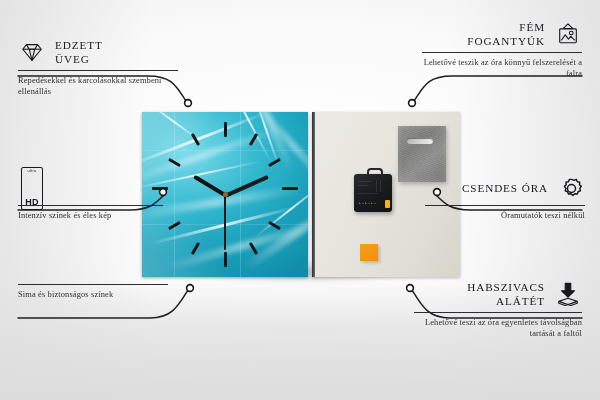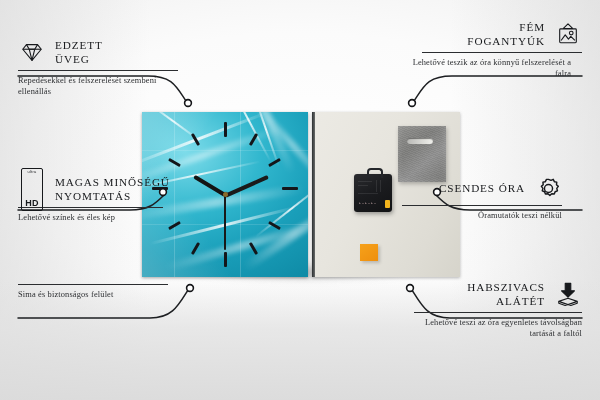--- a/index.html
+++ b/index.html
@@ -216,65 +216,61 @@
             <path d="M20,5 L17,10 L14,22"></path>
             <path d="M11,10 H17"></path>
         </svg>
       </span>
       <span class="co-title">
         <span>EDZETT</span><br>
         <span>ÜVEG</span>
       </span>
     </div>
     <div class="co-rule" style="width:160px;"></div>
-    <div class="co-sub" style="width:160px;">Repedésekkel és felszerelését szembeni ellenállás</div>
+    <div class="co-sub" style="width:160px;">Repedésekkel és karcolásokkal szembeni ellenállás</div>
   </div>
 
   <div class="callout left" style="left:18px;top:175px;">
     <div class="co-head">
       <span class="co-icon">
         <span style="display:inline-block;border:1.2px solid #17191c;border-radius:2px;padding:1px 3px 2px;line-height:1;text-align:center;">
           <span style="display:block;font:3.8px 'Liberation Sans',sans-serif;letter-spacing:.3px;color:#17191c;">ultra</span>
           <span style="display:block;font:bold 9px 'Liberation Sans',sans-serif;letter-spacing:.2px;color:#17191c;margin-top:24px;">HD</span>
         </span>
       </span>
-      <span class="co-title">
-        <span>MAGAS MINŐSÉGŰ</span><br>
-        <span>NYOMTATÁS</span>
-      </span>
     </div>
     <div class="co-rule" style="width:145px;"></div>
-    <div class="co-sub" style="width:160px;">Lehetővé színek és éles kép</div>
+    <div class="co-sub" style="width:160px;">Intenzív színek és éles kép</div>
   </div>
 
   <div class="callout left" style="left:18px;top:280px;">
     <div class="co-rule" style="width:150px;"></div>
-    <div class="co-sub" style="width:160px;">Sima és biztonságos felület</div>
+    <div class="co-sub" style="width:160px;">Sima és biztonságos színek</div>
   </div>
 
   <div class="callout right" style="left:382px;top:20px;">
     <div class="co-head">
       <span class="co-icon">
         <svg viewBox="0 0 28 26" width="26" height="24" fill="none" stroke="#17191c" stroke-width="1.2" stroke-linejoin="round">
           <path d="M14,2 L9,7 H19 Z" stroke-linecap="round"></path>
           <rect x="5" y="7.5" width="18" height="15" rx="1"></rect>
           <path d="M6.5,20 L11,14 L14.5,18.5 L17,15.5 L21.5,20"></path>
           <circle cx="17.5" cy="12" r="2"></circle>
         </svg>
       </span>
       <span class="co-title">
         <span>FÉM</span><br>
         <span>FOGANTYÚK</span>
       </span>
     </div>
     <div class="co-rule" style="width:160px;margin-left:40px;"></div>
-    <div class="co-sub" style="width:160px;margin-left:29px;">Lehetővé teszik az óra könnyű felszerelését a falra</div>
-  </div>
-
-  <div class="callout right" style="left:362px;top:175px;">
+    <div class="co-sub" style="width:160px;margin-left:40px;">Lehetővé teszik az óra könnyű felszerelését a falra</div>
+  </div>
+
+  <div class="callout right" style="left:385px;top:175px;">
     <div class="co-head">
       <span class="co-icon">
         <svg viewBox="0 0 28 26" width="27" height="25" fill="none" stroke="#17191c" stroke-width="1.5" stroke-linejoin="round">
           <path d="M14,3.5 l2.6,1.0 2.3,-1.0 1.2,2.4 2.5,0.5 -0.3,2.6 1.9,1.8 -1.6,2.1 0.7,2.5 -2.4,1.0 -0.9,2.4 -2.6,-0.3 -2.0,1.7 -2.0,-1.7 -2.6,0.3 -0.9,-2.4 -2.4,-1.0 0.7,-2.5 -1.6,-2.1 1.9,-1.8 -0.3,-2.6 2.5,-0.5 1.2,-2.4 z"></path>
           <circle cx="14" cy="13" r="4.2"></circle>
         </svg>
       </span>
       <span class="co-title">
         <span>CSENDES ÓRA</span><br>
       </span>

